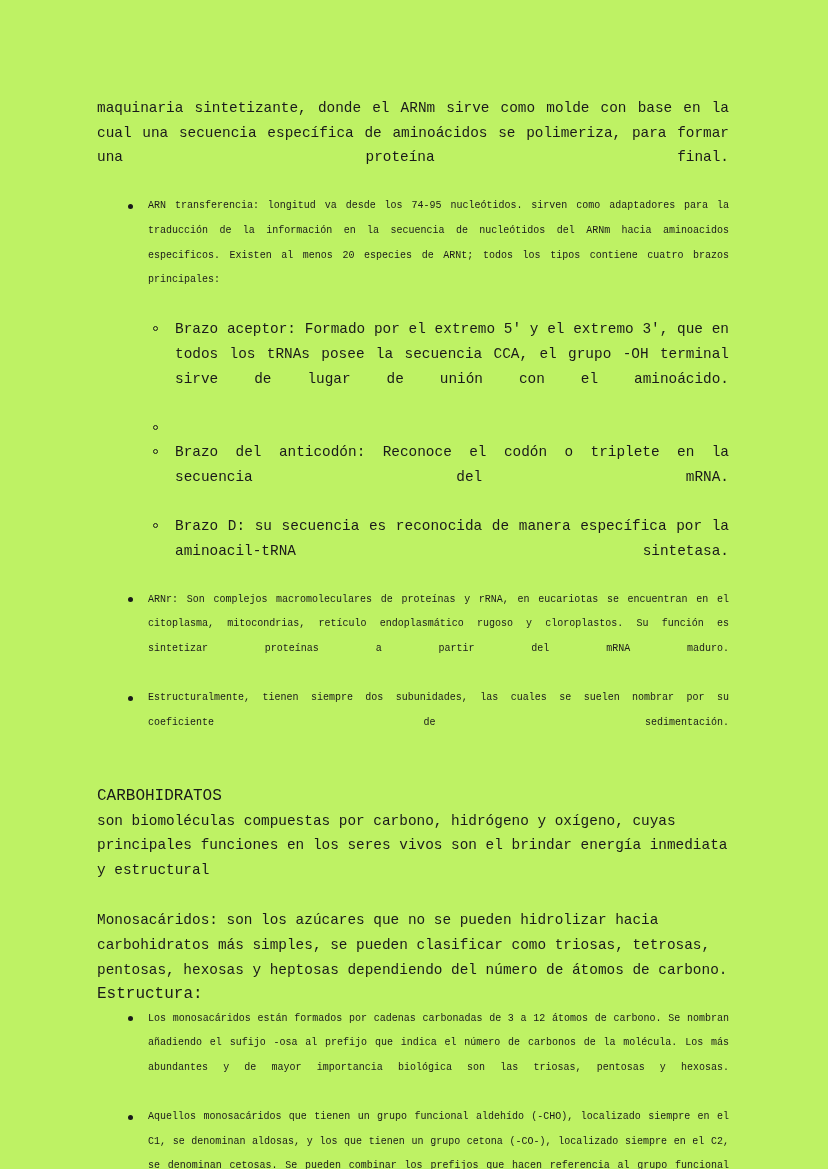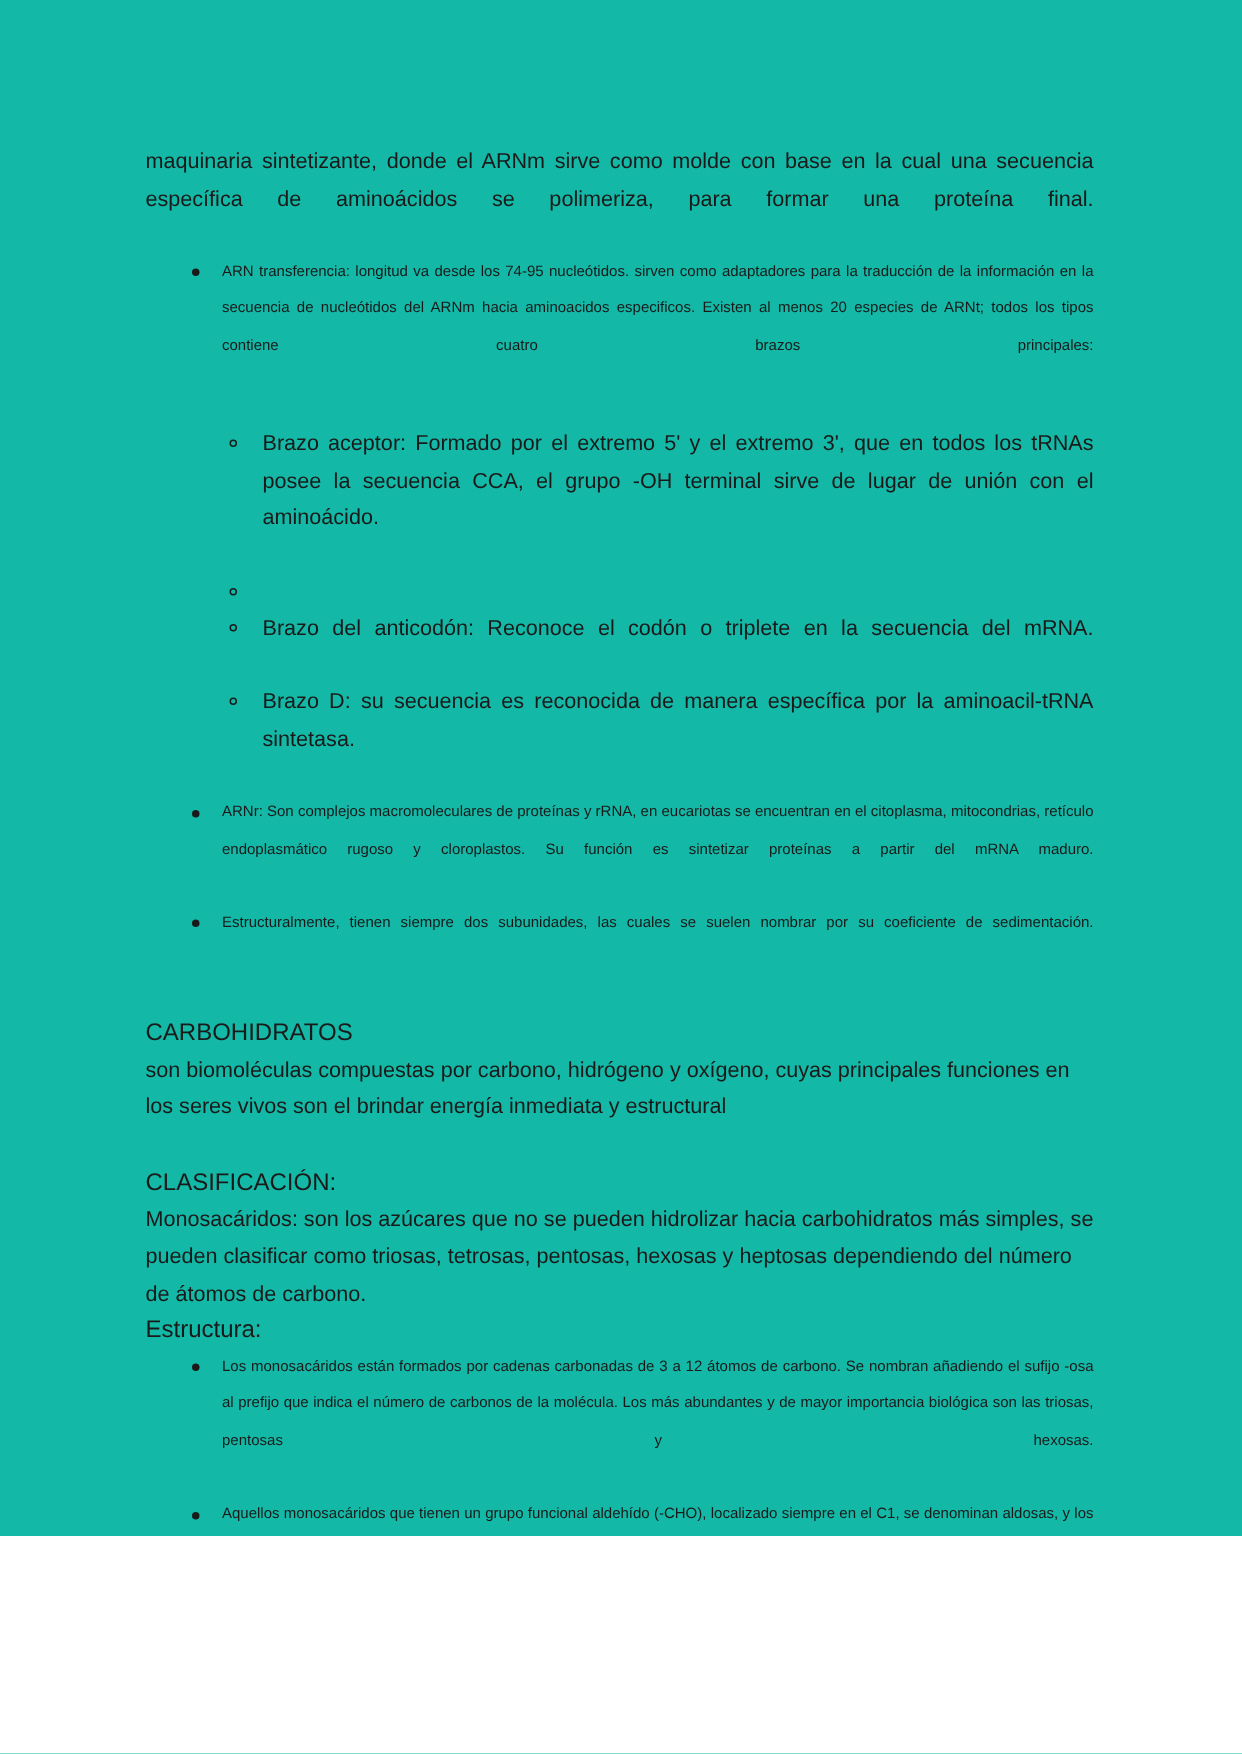--- a/index.html
+++ b/index.html
@@ -2,26 +2,26 @@
 <html lang="es"><head>
 <meta charset="utf-8">
 <style>
   html, body {
     margin: 0;
     padding: 0;
     background: #ffffff;
   }
   .page {
     width: 828px;
-    height: 1024px;
-    background: #14b8a6;
+    height: 1169px;
+    background: #bef264;
     position: relative;
     overflow: hidden;
     box-sizing: border-box;
-    font-family: Liberation Sans, sans-serif;
+    font-family: Liberation Mono, monospace;
     color: #1a1a1a;
   }
   .content {
     position: absolute;
     left: 97px;
     top: 96px;
     width: 632px;
   }
 
   
@@ -64,21 +64,21 @@
   ul.lvl1 > li > .bullet-dot {
     position: absolute;
     left: 31px;
     top: 9.5px;
     width: 5px;
     height: 5px;
     border-radius: 50%;
     background: #1a1a1a;
   }
   ul.lvl2 {
-    margin-top: 16px;
+    margin-top: 0;
   }
   ul.lvl2 > li {
     position: relative;
     padding-left: 31px;
     margin-left: 47px;
     font-size: 14.4px;
     line-height: 24.6px;
     text-align: justify;
     text-justify: inter-word;
   }
@@ -149,21 +149,20 @@
       </li>
     </ul>
 
     <div class="gap-md"></div>
 
     <p class="heading">CARBOHIDRATOS</p>
     <p class="para left">son biomoléculas compuestas por carbono, hidrógeno y oxígeno, cuyas principales funciones en los seres vivos son el brindar energía inmediata y estructural</p>
 
     <div class="gap-lg"></div>
 
-    <p class="heading">CLASIFICACIÓN:</p>
     <p class="para left">Monosacáridos: son los azúcares que no se pueden hidrolizar hacia carbohidratos más simples, se pueden clasificar como triosas, tetrosas, pentosas, hexosas y heptosas dependiendo del número de átomos de carbono.</p>
     <p class="heading">Estructura:</p>
 
     <ul class="lvl1">
       <li>
         <span class="bullet-dot"></span>
         <span> Los monosacáridos están formados por cadenas carbonadas de 3 a 12 átomos de carbono. Se nombran añadiendo el sufijo -osa al prefijo que indica el número de carbonos de la molécula. Los más abundantes y de mayor importancia biológica son las triosas, pentosas y hexosas.</span>
       </li>
       <li>
         <span class="bullet-dot"></span>

